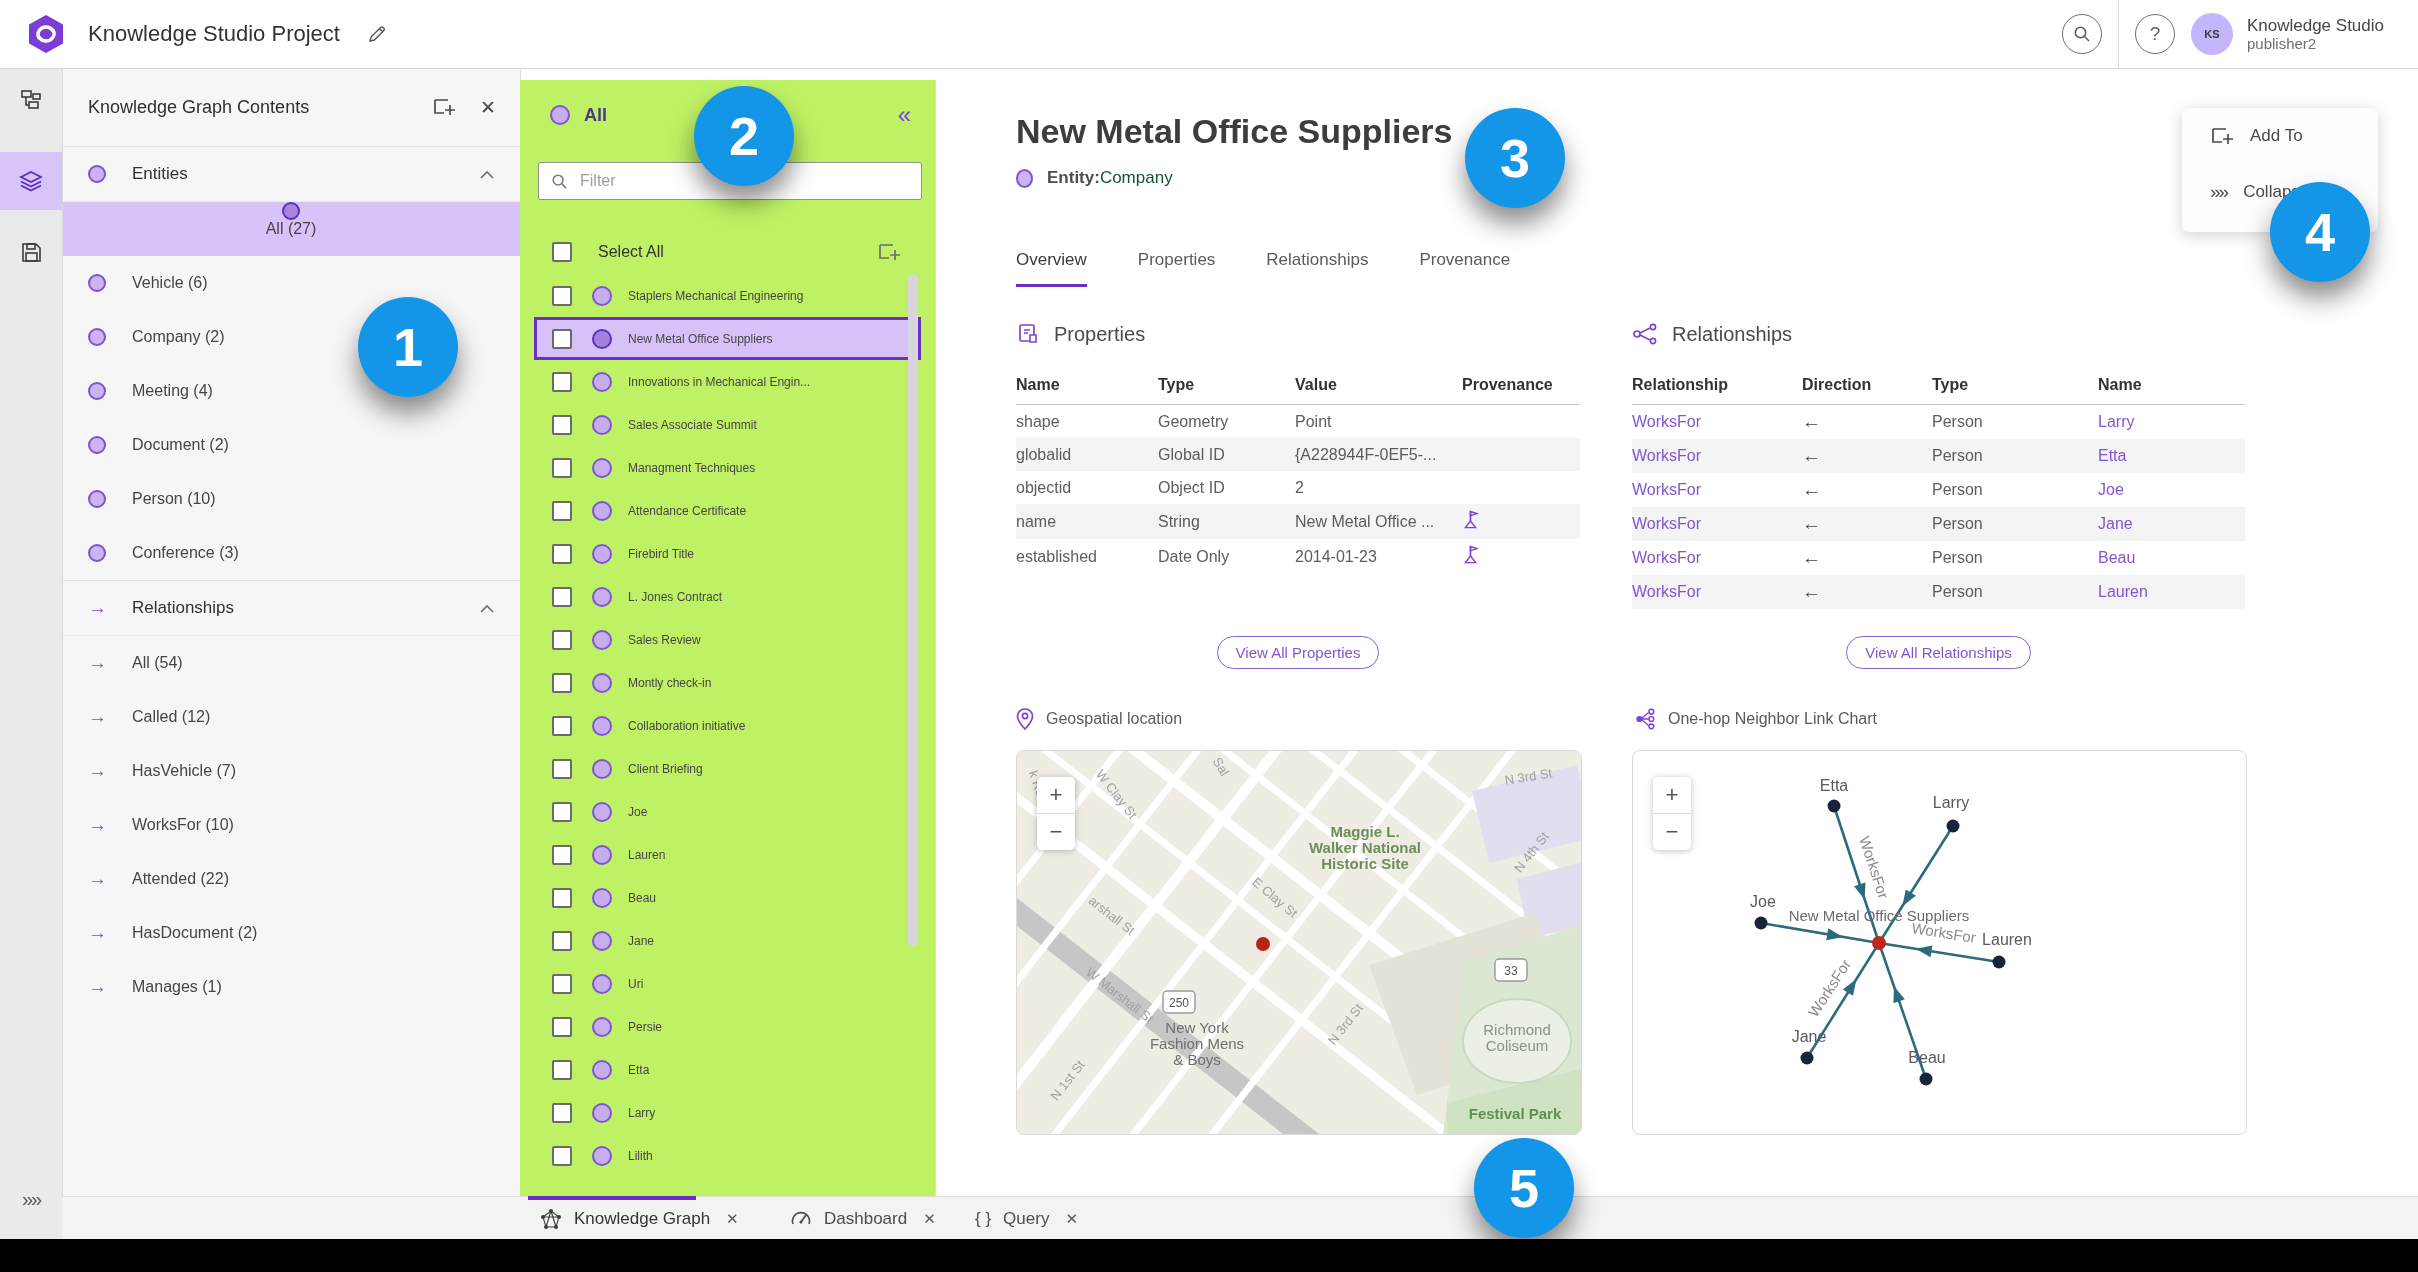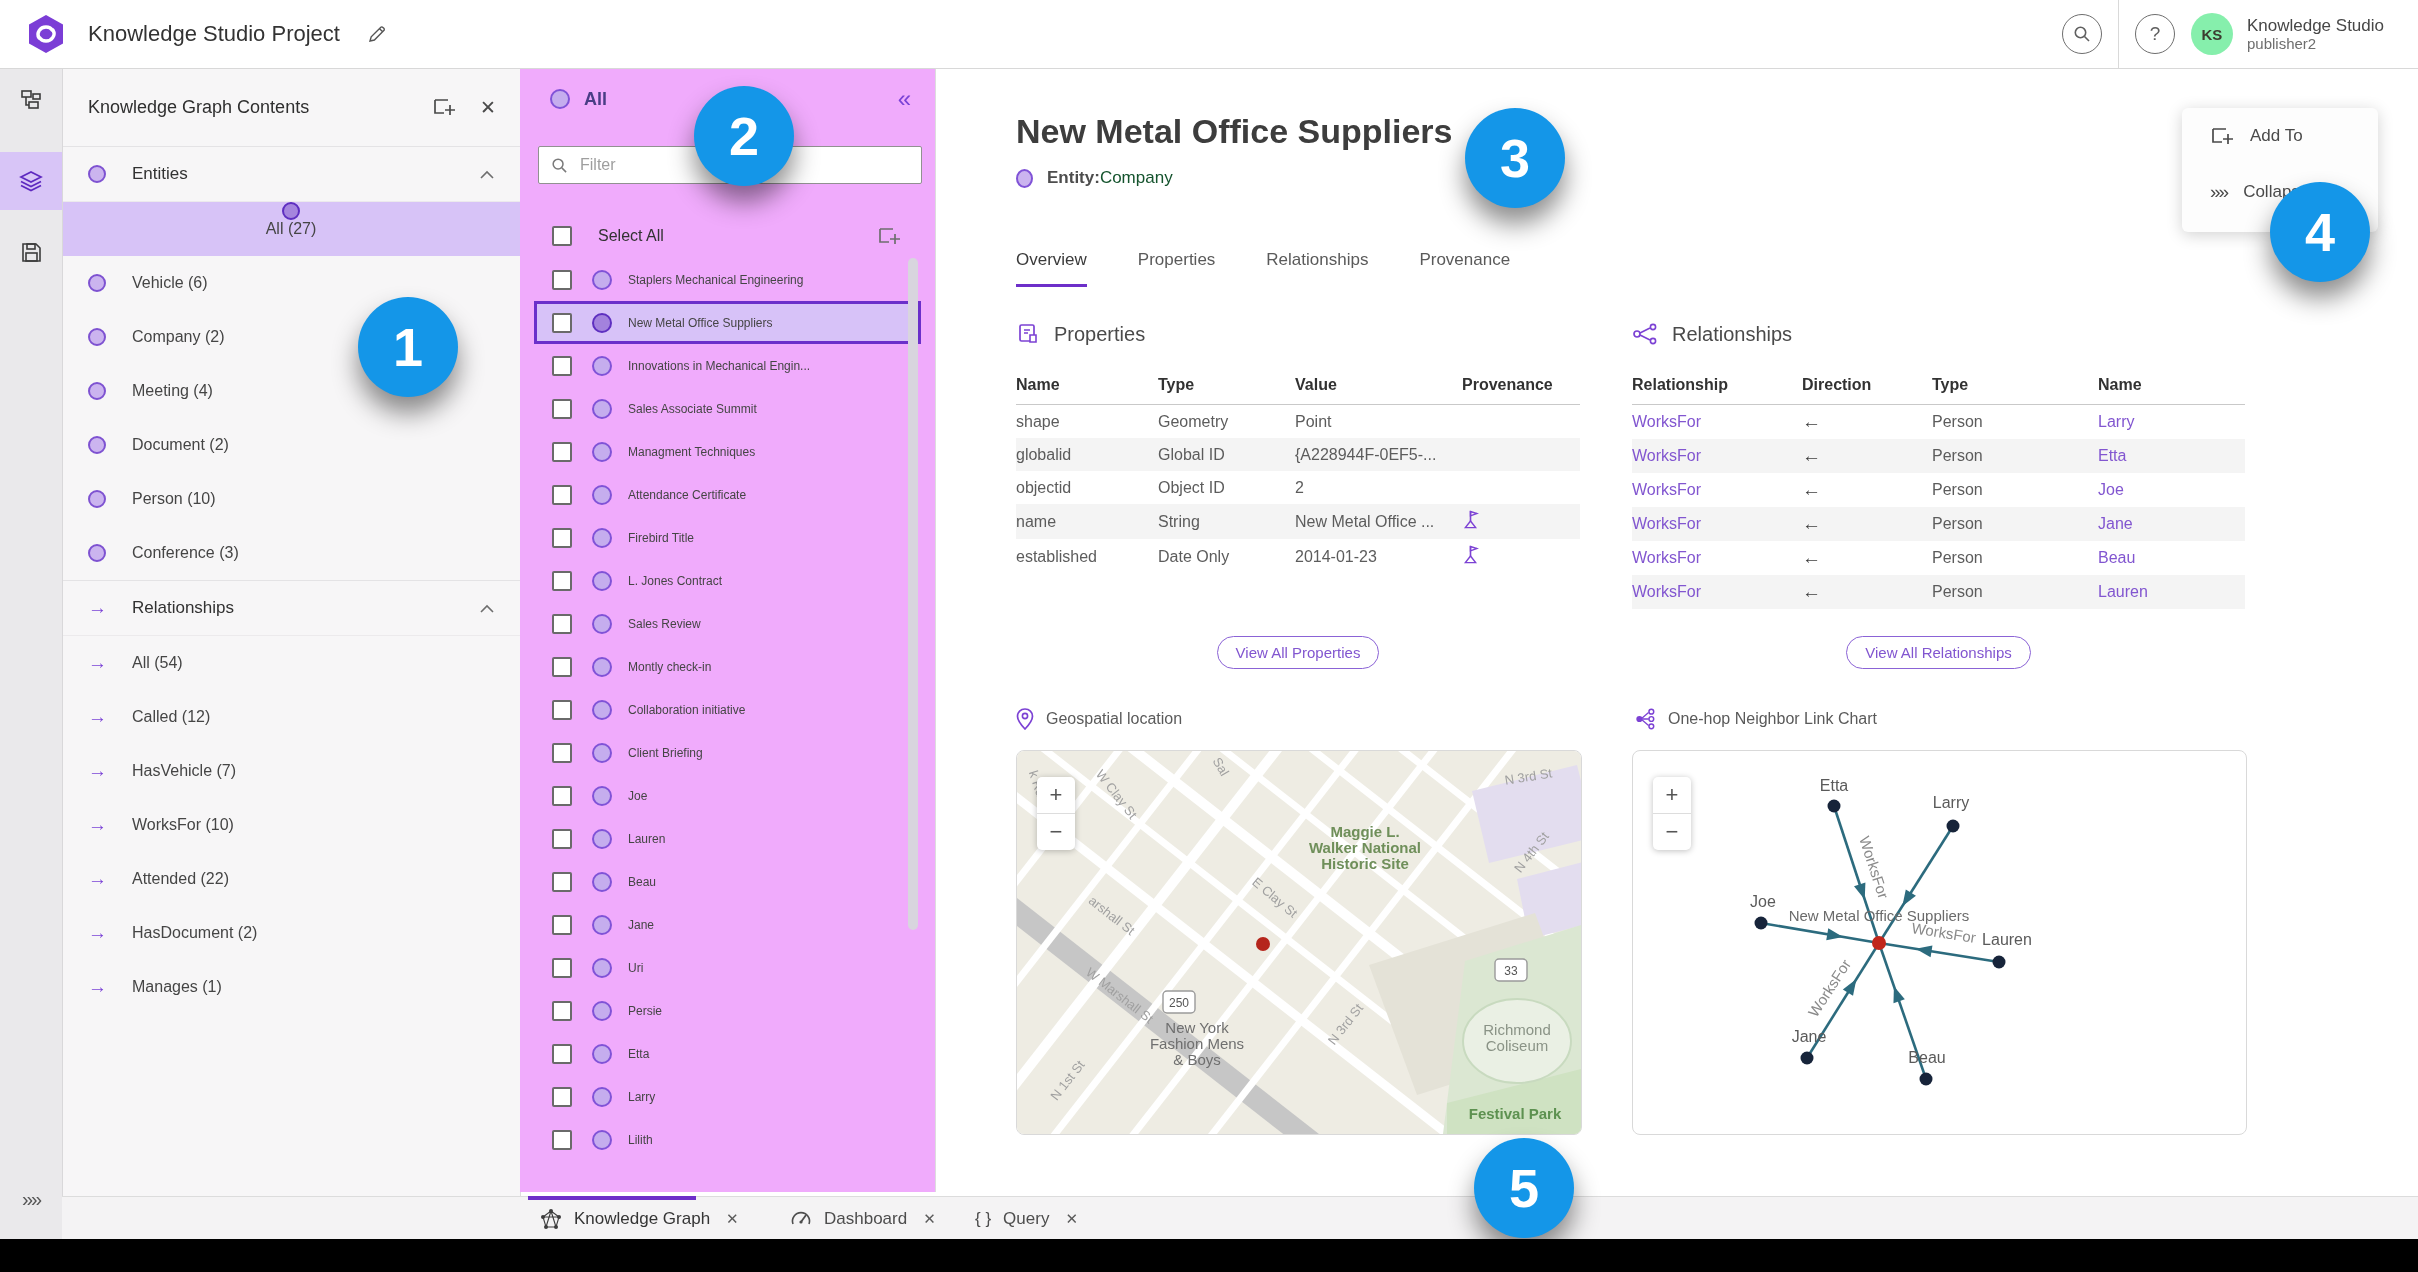--- a/index.html
+++ b/index.html
@@ -8,21 +8,21 @@
   
   .topbar{position:absolute;left:0;top:0;width:2418px;height:68px;background:#fff;
           border-bottom:1px solid #d8d8d8;display:flex;align-items:center;z-index:20;}
   .logo{width:40px;height:40px;margin-left:26px;}
   .app-title{margin-left:22px;font-size:22px;font-weight:500;color:#333;}
   .pencil{margin-left:26px;}
   .topbar-right{position:absolute;right:0;top:0;height:68px;display:flex;align-items:center;}
   .circle-btn{width:38px;height:38px;border-radius:50%;border:1px solid #6e6e6e;display:flex;
               align-items:center;justify-content:center;margin-right:16px;background:#fff;}
   .tb-divider{width:1px;height:68px;background:#d9d9d9;margin-right:16px;}
-  .avatar{width:42px;height:42px;border-radius:50%;background:#86efac;color:#3c3c30;font-size:15px;
+  .avatar{width:42px;height:42px;border-radius:50%;background:#c4b5fd;color:#3c3c30;font-size:11px;
           font-weight:700;display:flex;align-items:center;justify-content:center;margin-right:14px;}
   .username{line-height:1.15;padding-right:34px;}
   .username .n{font-size:17px;color:#474747;}
   .username .r{font-size:15px;color:#6e6e6e;}
   
   .rail{position:absolute;left:0;top:68px;width:62px;height:1171px;background:#eae9eb;
         border-right:1px solid #d9d8da;z-index:10;}
   .rail-ic{position:absolute;left:0;width:62px;height:44px;display:flex;align-items:center;justify-content:center;}
   .rail-sel{position:absolute;left:0;top:84px;width:62px;height:58px;background:#d8c5f7;}
   .rail-expand{position:absolute;left:0;bottom:28px;width:62px;text-align:center;color:#555;font-size:20px;letter-spacing:-2px;}
@@ -35,21 +35,21 @@
   .sec-head{height:54px;display:flex;align-items:center;border-bottom:1px solid #eceaec;}
   .sec-head .lbl{font-size:17px;color:#323232;flex:1;}
   .sec-head .chev{margin-right:26px;}
   .krow{height:54px;display:flex;align-items:center;font-size:16px;color:#454545;cursor:pointer;}
   .krow.sel{background:#d7c3f7;flex-direction:column;}
   .bullet{width:18px;height:18px;border-radius:50%;background:#cbb4ef;border:2px solid #7e52d1;
           margin-left:26px;margin-right:26px;flex:none;box-sizing:border-box;}
   .krow.sel .bullet{background:#a585de;border-color:#5e2fc0;}
   .rel-arrow{width:18px;margin-left:26px;margin-right:26px;color:#7a42d6;font-size:19px;flex:none;text-align:center;}
   
-  .listpanel{position:absolute;left:520px;top:64px;width:415px;height:1128px;background:#f0abfc;
+  .listpanel{position:absolute;left:520px;top:80px;width:415px;height:1128px;background:#bef264;
              border-right:1px solid #dddcde;z-index:5;}
   .lp-head{position:absolute;left:0;top:0;width:100%;height:70px;display:flex;align-items:center;}
   .lp-head .dot20{margin-left:30px;}
   .lp-head .t{margin-left:14px;font-size:18px;font-weight:700;color:#493d85;flex:1;}
   .lp-head .coll{margin-right:24px;color:#7a42d6;font-size:24px;}
   .lp-filter{position:absolute;left:18px;top:82px;width:384px;height:38px;background:#fff;
              border:1px solid #919191;border-radius:2px;display:flex;align-items:center;box-sizing:border-box;}
   .lp-filter input{border:none;outline:none;font-size:16px;color:#444;background:transparent;flex:1;
                    font-family:"Liberation Sans",sans-serif;}
   .lp-filter input::placeholder{color:#9e9e9e;}

